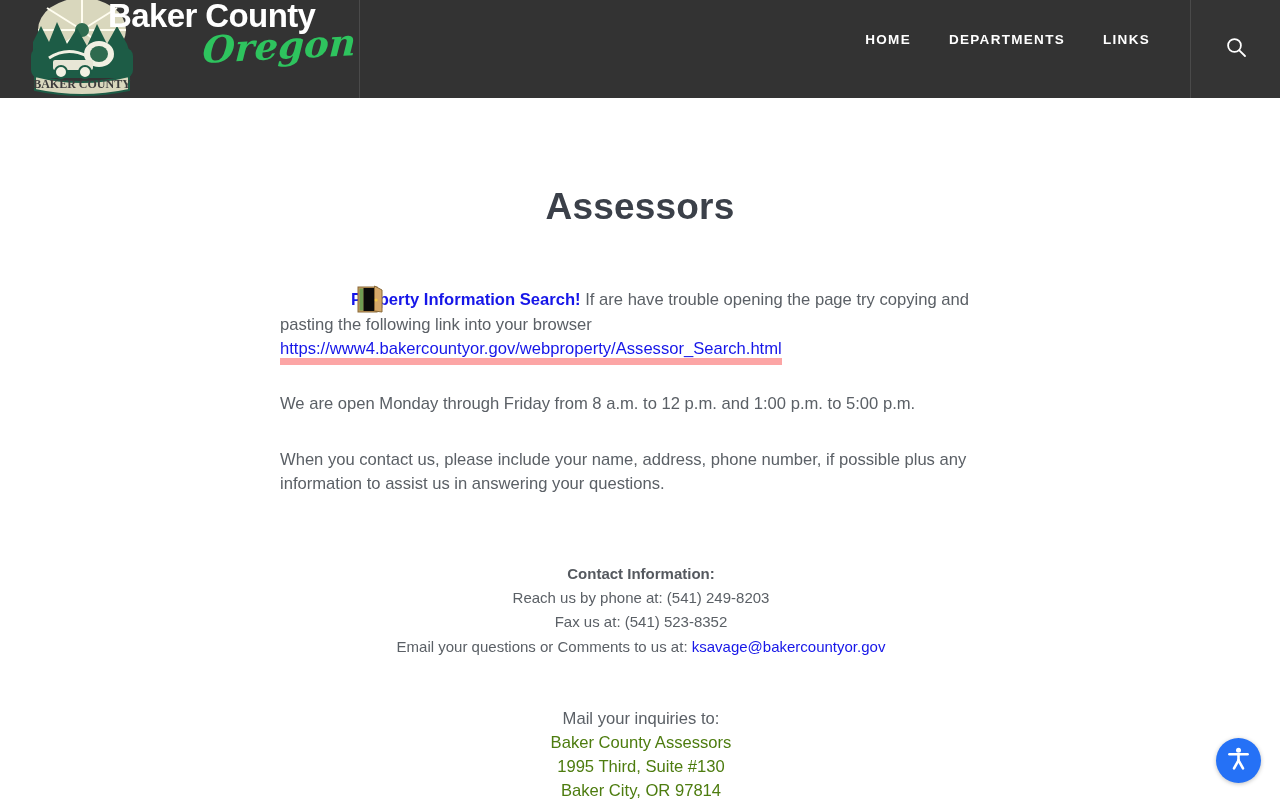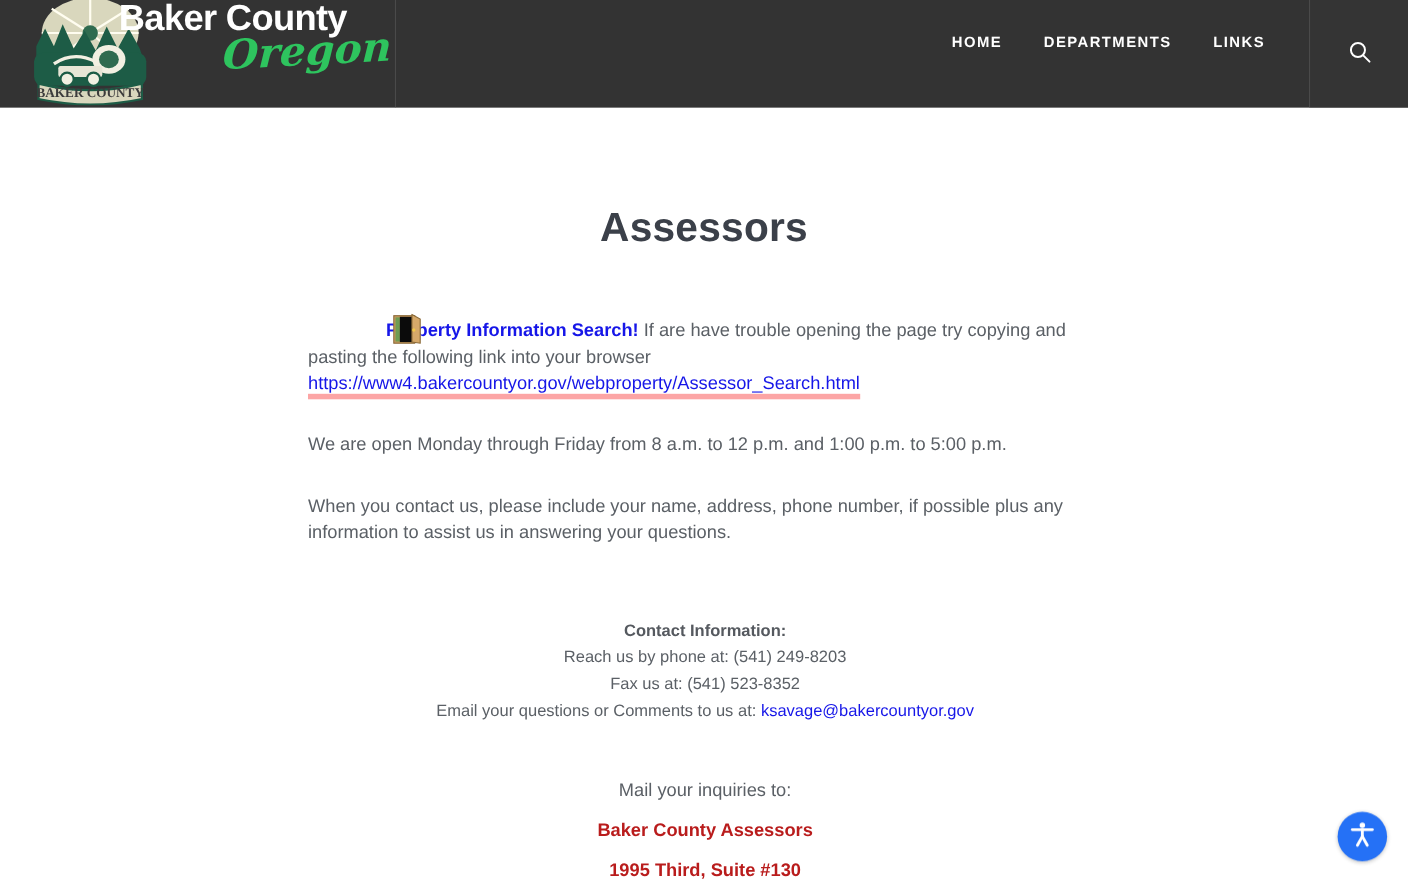--- a/index.html
+++ b/index.html
@@ -140,21 +140,21 @@
     height: 28px;
     vertical-align: -8px;
     margin-right: 4px;
     position: relative;
   }
   .a-link {
     color: #1616e8;
     text-decoration: none;
   }
   .a-link.bold { font-weight: bold; }
-  .a-link.underlined { border-bottom: 5px solid #fca5a5; }
+  .a-link.underlined { border-bottom: 7px solid #fca5a5; }
 
   
   .contact-block {
     margin-top: 66px;
     text-align: center;
   }
   .contact-line {
     color: #5b6066;
     font-size: 15px;
     line-height: 24.2px;
@@ -165,21 +165,21 @@
   .mail-block {
     margin-top: 48px;
     text-align: center;
   }
   .mail-line {
     color: #5b6066;
     font-size: 16.6px;
     line-height: 24.2px;
     margin: 0;
   }
-  .mail-line.strong { font-weight: bold; color: #b91c1c; margin-top: 12px; }
+  .mail-line.strong { font-weight: normal; color: #4d7c0f; }
 
   
   .a11y-fab {
     position: fixed;
     right: 19px;
     bottom: 17px;
     width: 45px;
     height: 45px;
     border-radius: 50%;
     background: #2571f6;

